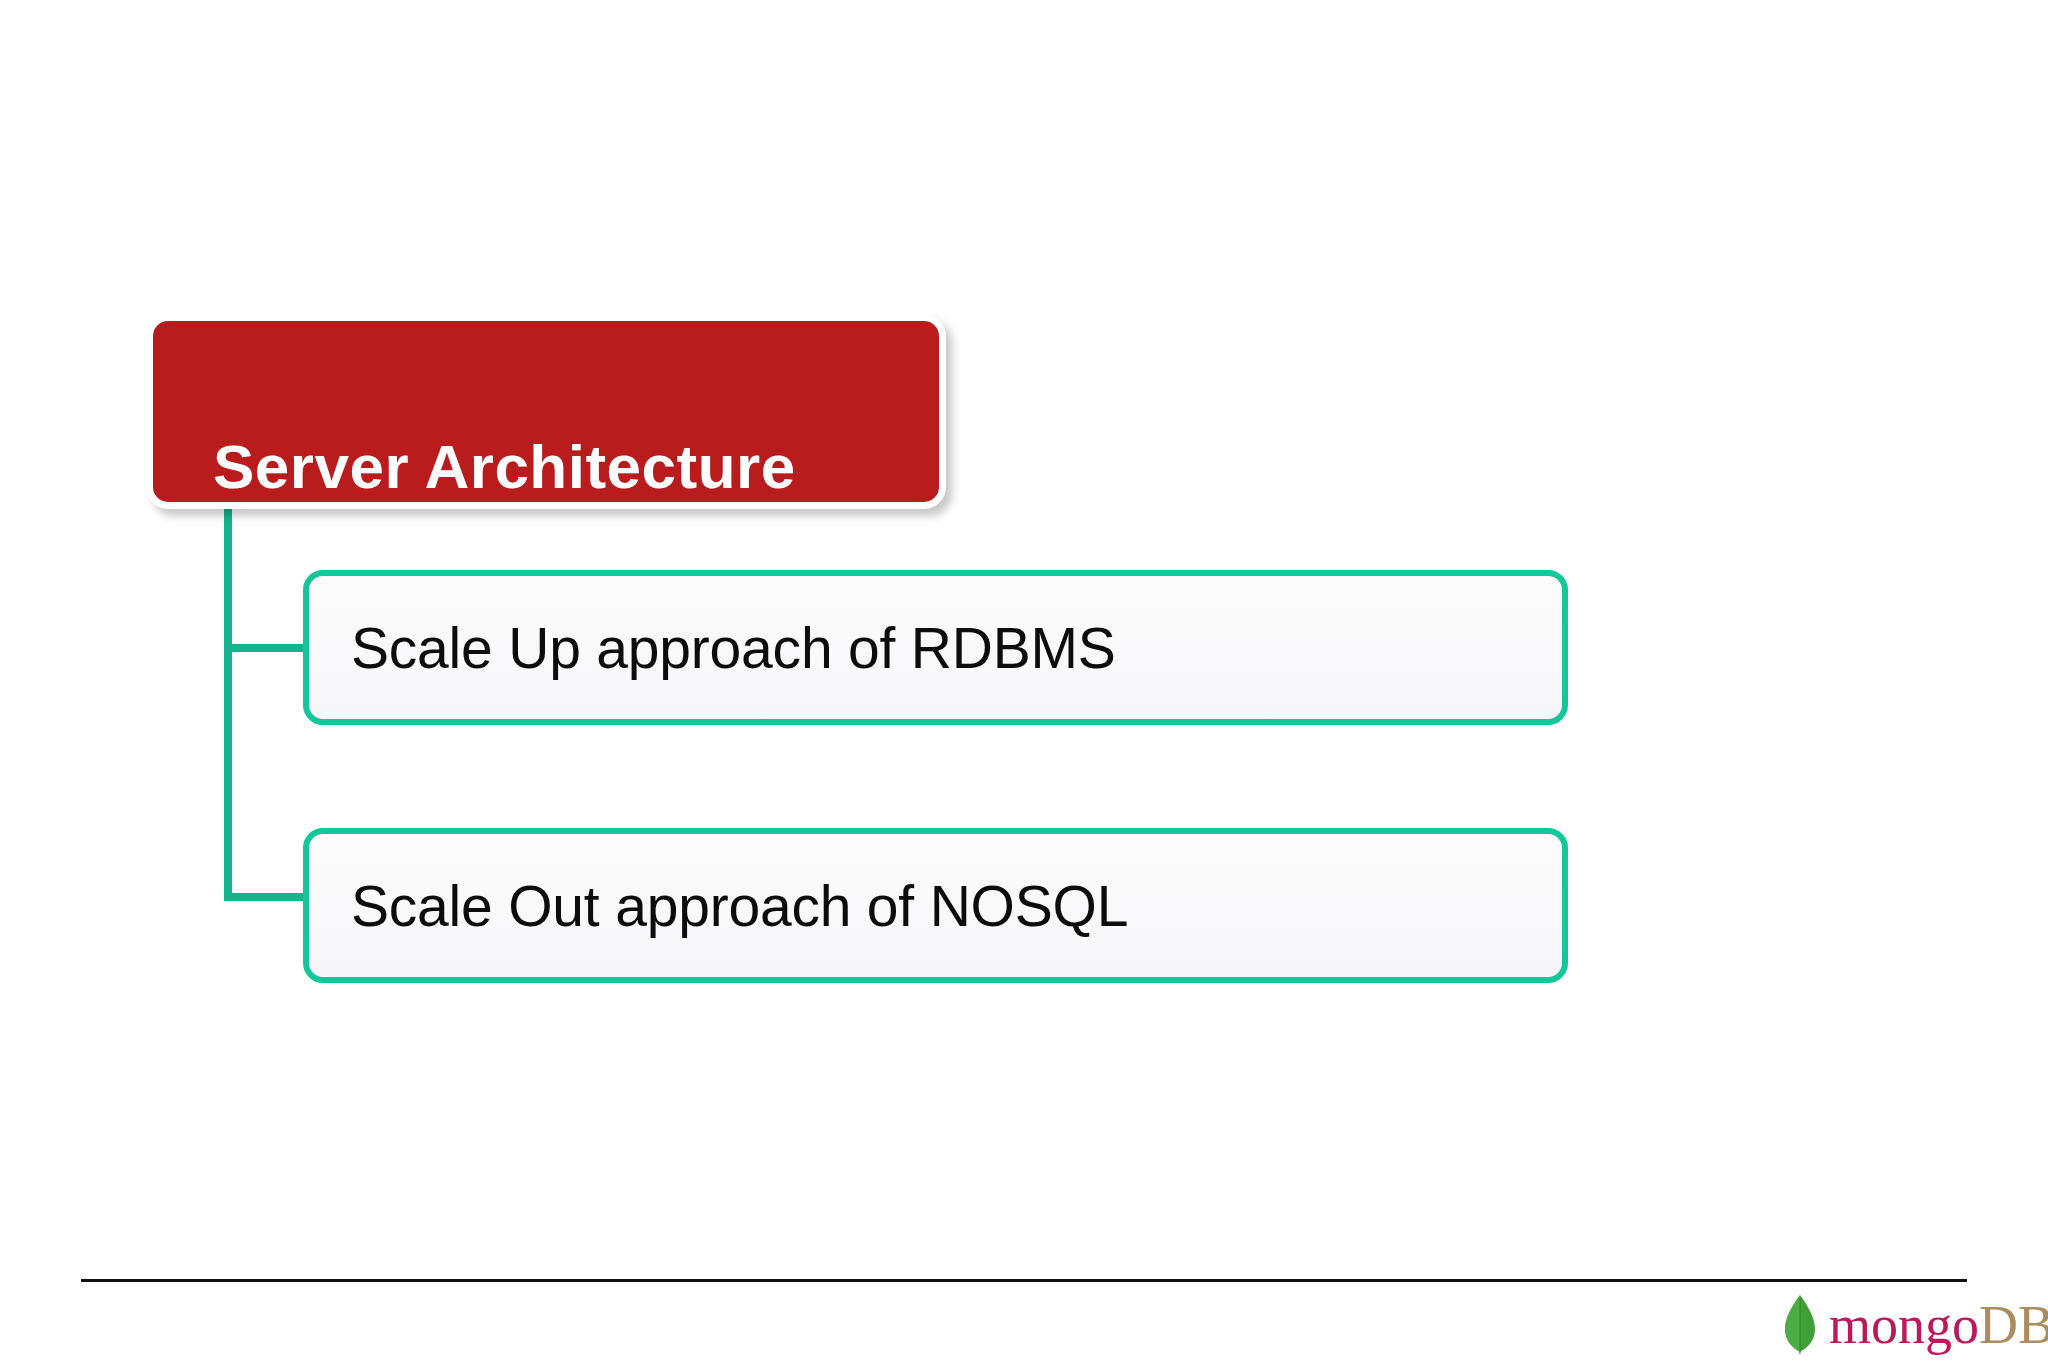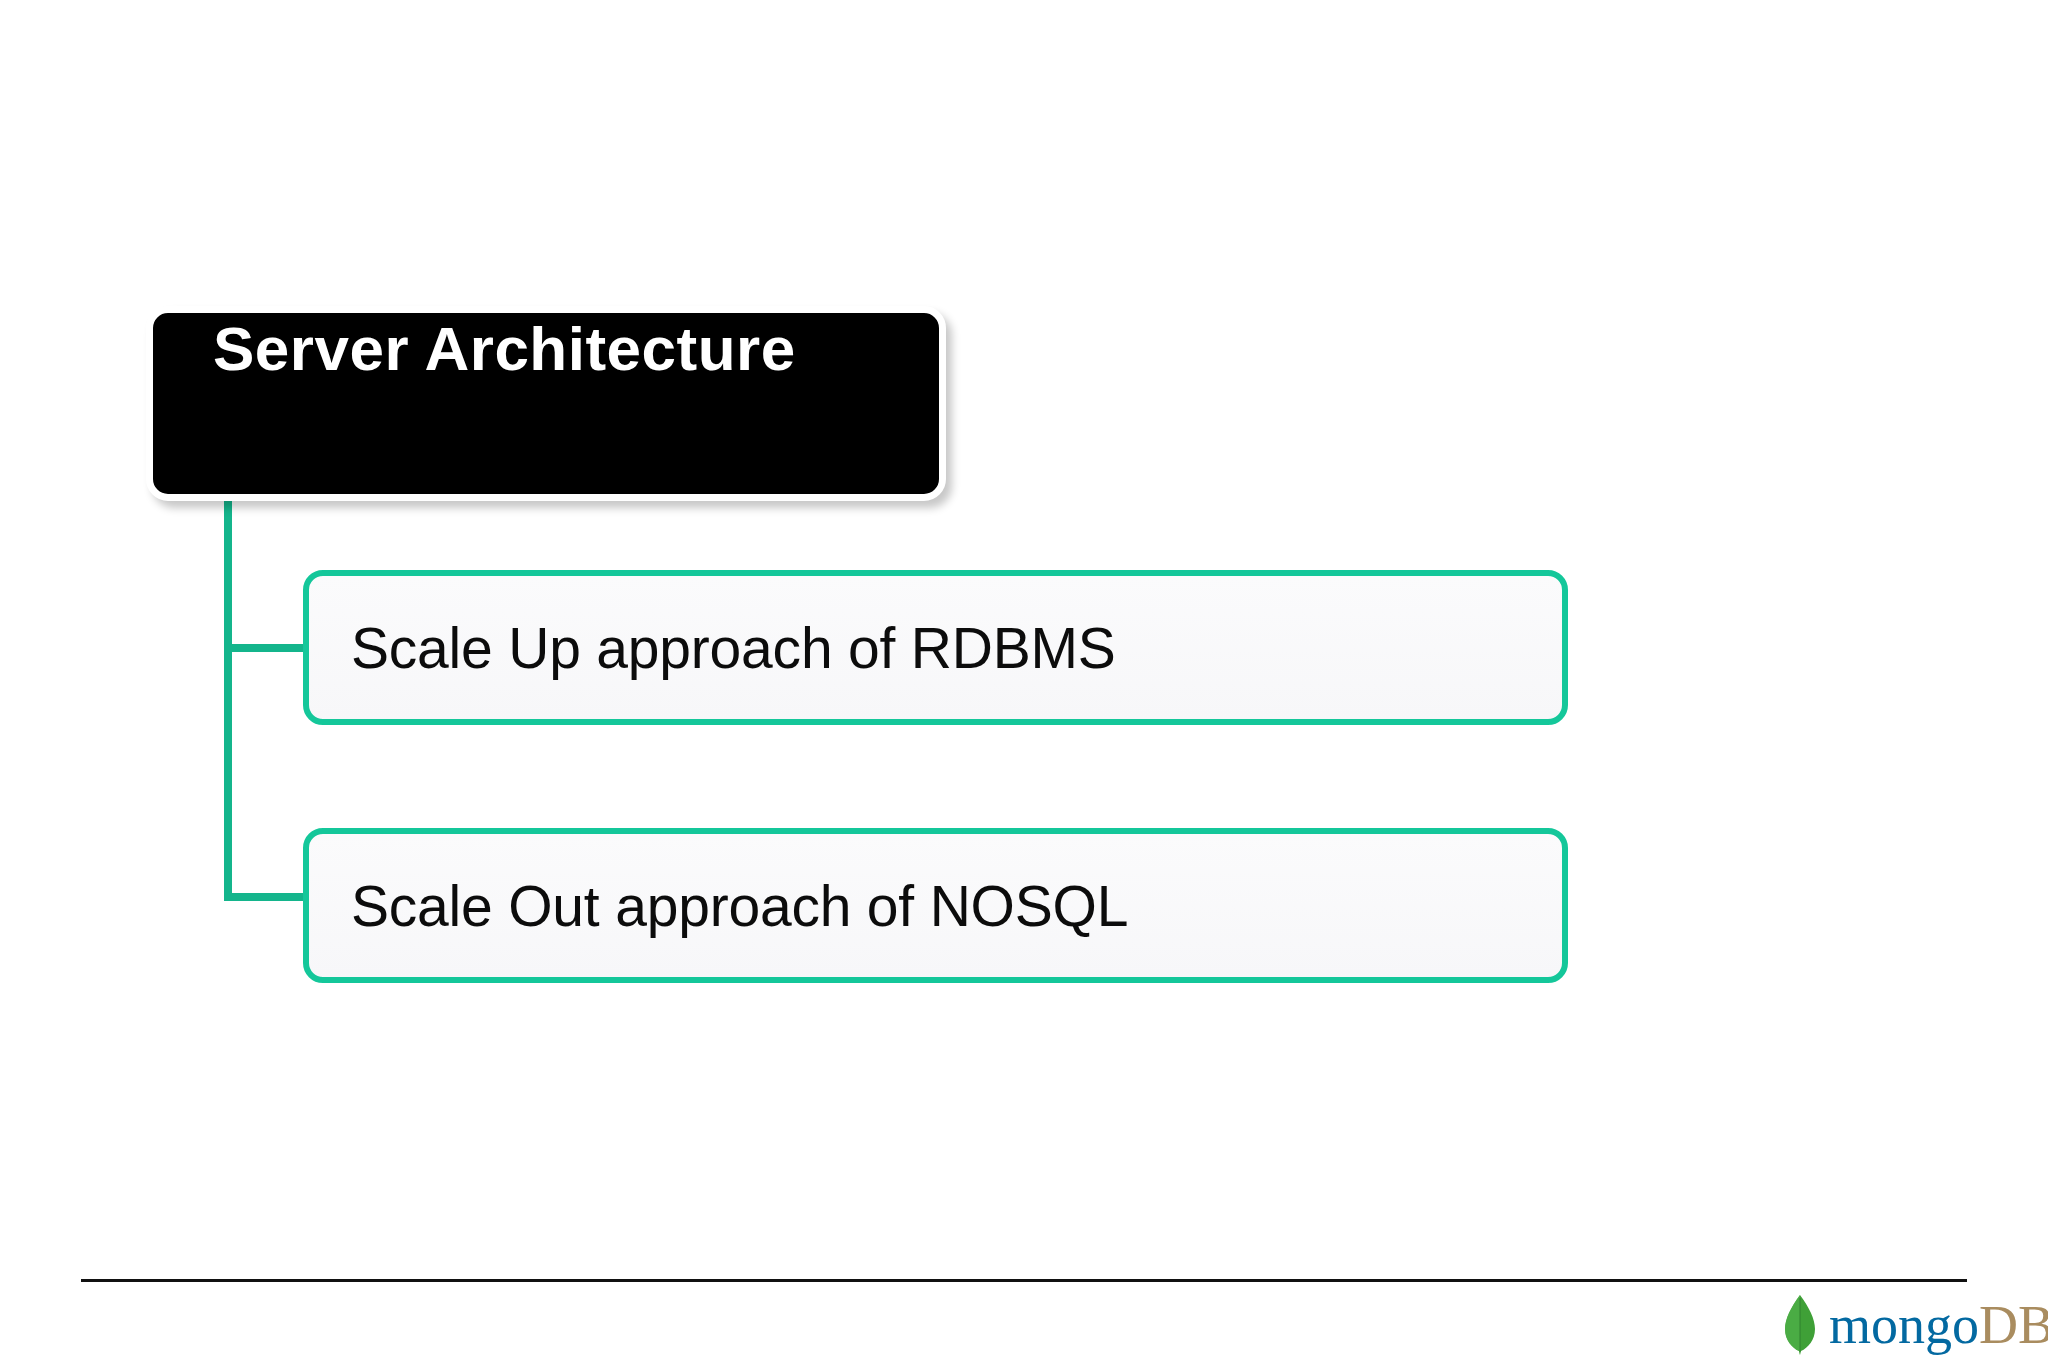--- a/index.html
+++ b/index.html
@@ -43,30 +43,30 @@
     left: 0;
     top: 0;
     width: 2048px;
     height: 1365px;
   }
 
   
   .node-root {
     position: absolute;
     left: 146px;
-    top: 306px;
+    top: 314px;
     width: 800px;
     height: 195px;
     box-sizing: border-box;
-    background: #000000;
+    background: #b91c1c;
     border: 7px solid #ffffff;
     border-radius: 22px;
     box-shadow: 6px 7px 9px rgba(0, 0, 0, 0.22);
     display: flex;
-    align-items: flex-start;
+    align-items: flex-end;
     padding-left: 60px;
   }
   .node-root-label {
     font-family: "Liberation Sans", sans-serif;
     font-size: 62px;
     font-weight: bold;
     color: #ffffff;
     letter-spacing: 0.5px;
     white-space: nowrap;
   }
@@ -139,21 +139,21 @@
     height: 60px;
     margin-right: 12px;
     flex: none;
   }
   .brand-wordmark {
     font-family: "Liberation Serif", serif;
     font-size: 54px;
     line-height: 1;
     white-space: nowrap;
   }
-  .brand-mongo { color: #0369a1; }
+  .brand-mongo { color: #be185d; }
   .brand-db { color: #A98C5F; font-weight: 500; }
 </style>
 </head>
 <body>
 
 <div class="slide">
 
 
   <div class="diagram">
 

